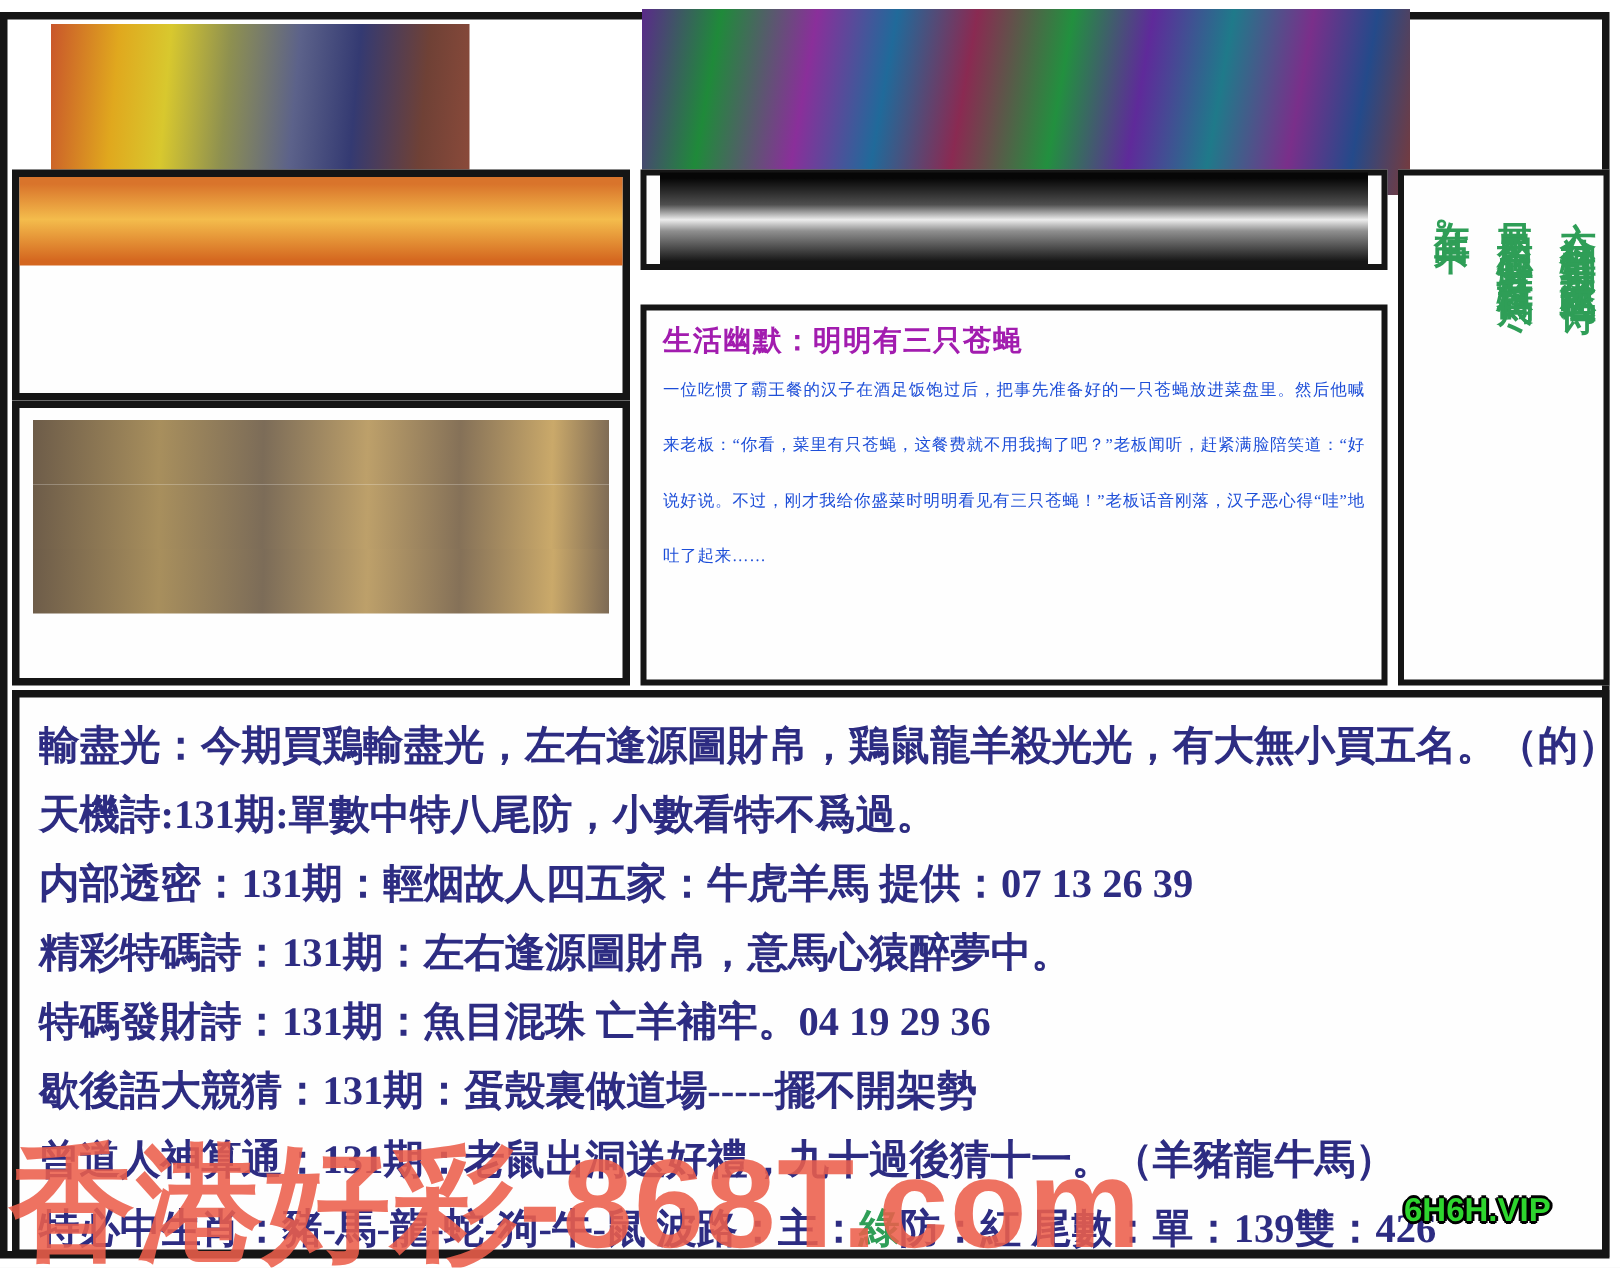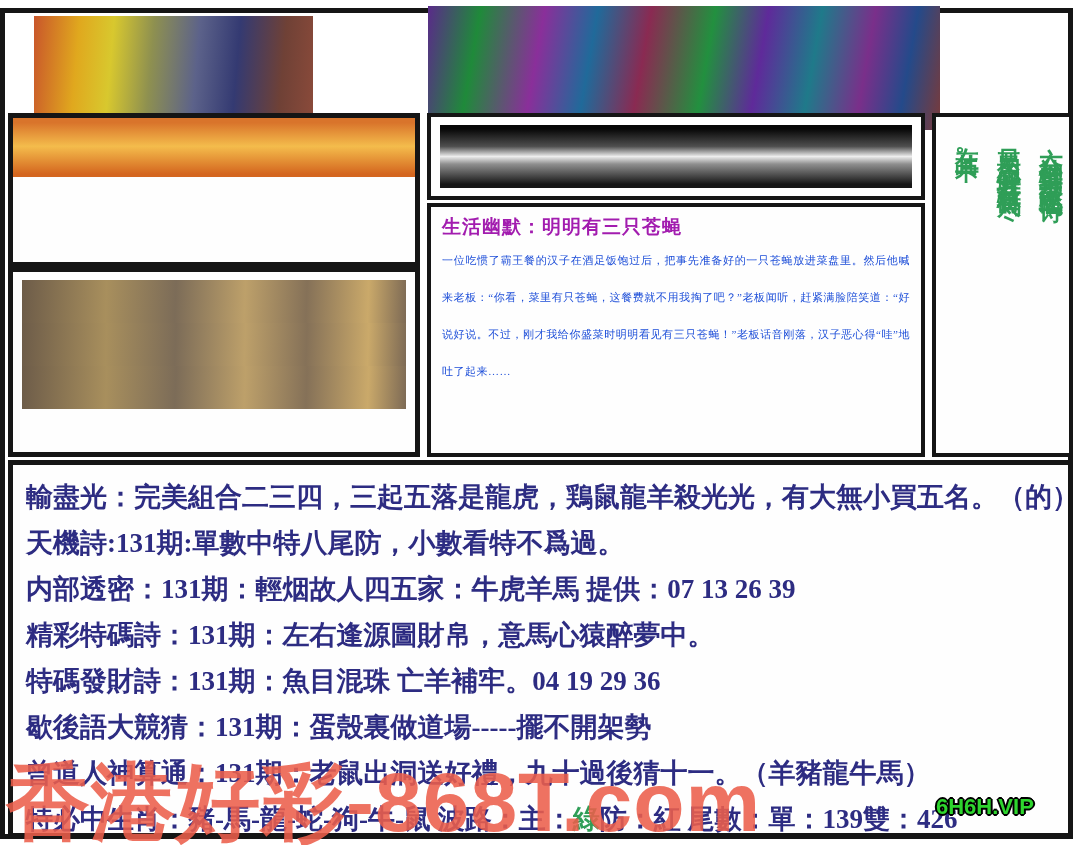--- a/index.html
+++ b/index.html
@@ -28,21 +28,21 @@
                   color:#c41f3e; white-space:nowrap; }
   .zodiac-animals { font-size:44px; font-weight:bold; letter-spacing:11px;
                     font-family:"Liberation Sans","DejaVu Sans",sans-serif; white-space:nowrap;
                     background:linear-gradient(180deg,#d9742b 8%,#f4bc4c 48%,#d4661f 95%); }
 
   .box-poem { left:8px; top:267px; width:412px; height:190px; padding:8px 9px 0 9px; }
   .poem-line { font-size:19px; font-weight:bold; line-height:43px; white-space:nowrap;
                font-family:"Liberation Sans","DejaVu Sans",sans-serif;
                background:linear-gradient(92deg,#6d5c49 0%,#a88f5d 22%,#7c6c58 40%,#bda06a 58%,#857158 74%,#caa96a 90%,#7d6a55 100%);text-decoration:underline; }
 
-  .box-wave { left:427px; top:113px; width:498px; height:87px; border-width:4px;
+  .box-wave { left:427px; top:113px; width:498px; height:67px; border-width:4px;
               display:flex; align-items:center; justify-content:center; }
   .wave-title { font-size:47px; font-weight:bold; letter-spacing:2px; white-space:nowrap;
                 font-family:"Liberation Sans","DejaVu Sans",sans-serif;
                 background:linear-gradient(180deg,#060606 6%,#4f4f4f 34%,#ededed 50%,#8f8f8f 62%,#161616 94%); }
 
   .box-joke { left:427px; top:203px; width:498px; height:254px; border-width:4px; padding:7px 11px 0 11px; }
   .joke-title { font-size:19px; font-weight:bold; color:#a21caf; letter-spacing:1px; }
   .joke-body  { margin-top:2px; font-size:11px; font-weight:normal; color:#1d4ed8;
                 line-height:37px; text-align:justify; letter-spacing:0.5px; }
 
@@ -94,21 +94,21 @@
     <div class="joke-body">一位吃惯了霸王餐的汉子在酒足饭饱过后，把事先准备好的一只苍蝇放进菜盘里。然后他喊来老板：“你看，菜里有只苍蝇，这餐费就不用我掏了吧？”老板闻听，赶紧满脸陪笑道：“好说好说。不过，刚才我给你盛菜时明明看见有三只苍蝇！”老板话音刚落，汉子恶心得“哇”地吐了起来……</div>
   </div>
 
   <div class="box box-vertical">
     <div class="vertical-text">六合神童特别奉献透码诗
 只要用心解开诗意特码尽
 在其中。</div>
   </div>
 
   <div class="box box-bottom">
-    <div class="b-line">輸盡光：完美組合二三四，三起五落是龍虎，鶏鼠龍羊殺光光，有大無小買五名。（的）</div>
+    <div class="b-line">輸盡光：今期買鶏輸盡光，左右逢源圖財帛，鶏鼠龍羊殺光光，有大無小買五名。（的）</div>
     <div class="b-line">天機詩:131期:單數中特八尾防，小數看特不爲過。</div>
     <div class="b-line">内部透密：131期：輕烟故人四五家：牛虎羊馬 提供：07 13 26 39</div>
     <div class="b-line">精彩特碼詩：131期：左右逢源圖財帛，意馬心猿醉夢中。</div>
     <div class="b-line">特碼發財詩：131期：魚目混珠 亡羊補牢。04 19 29 36</div>
     <div class="b-line">歇後語大競猜：131期：蛋殼裏做道場-----擺不開架勢</div>
     <div class="b-line">曾道人神算通：131期：老鼠出洞送好禮，九十過後猜十一。（羊豬龍牛馬）</div>
     <div class="b-line"><span>特必中生肖：豬-馬-龍-蛇-狗-牛-鼠 波路：主：</span><span class="green-word">綠</span><span>防：紅 尾數：單：139雙：426</span></div>
   </div>
 
   <div class="watermark">香港好彩-868T.com</div>

